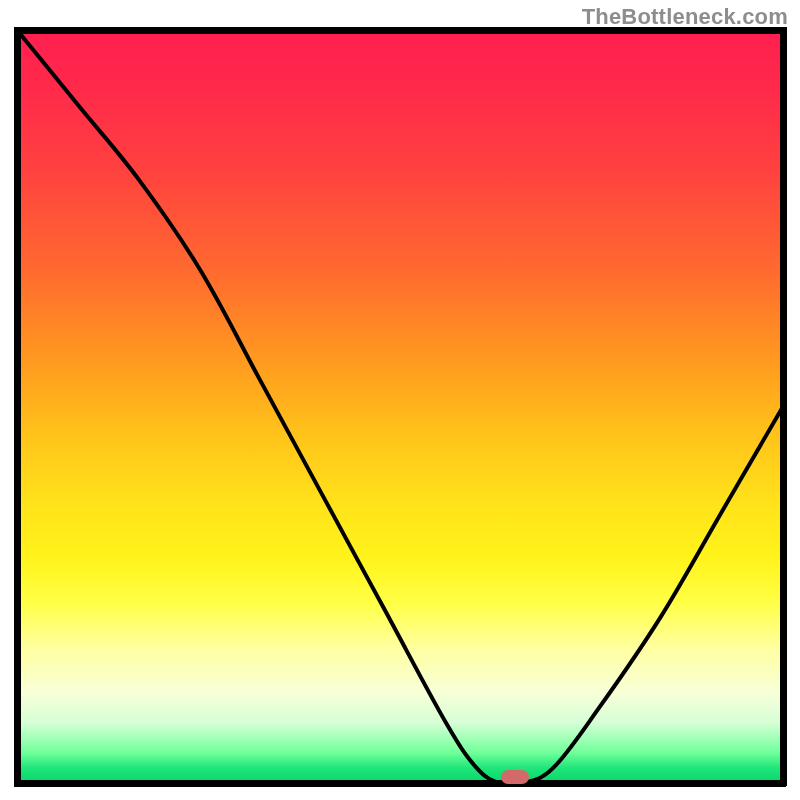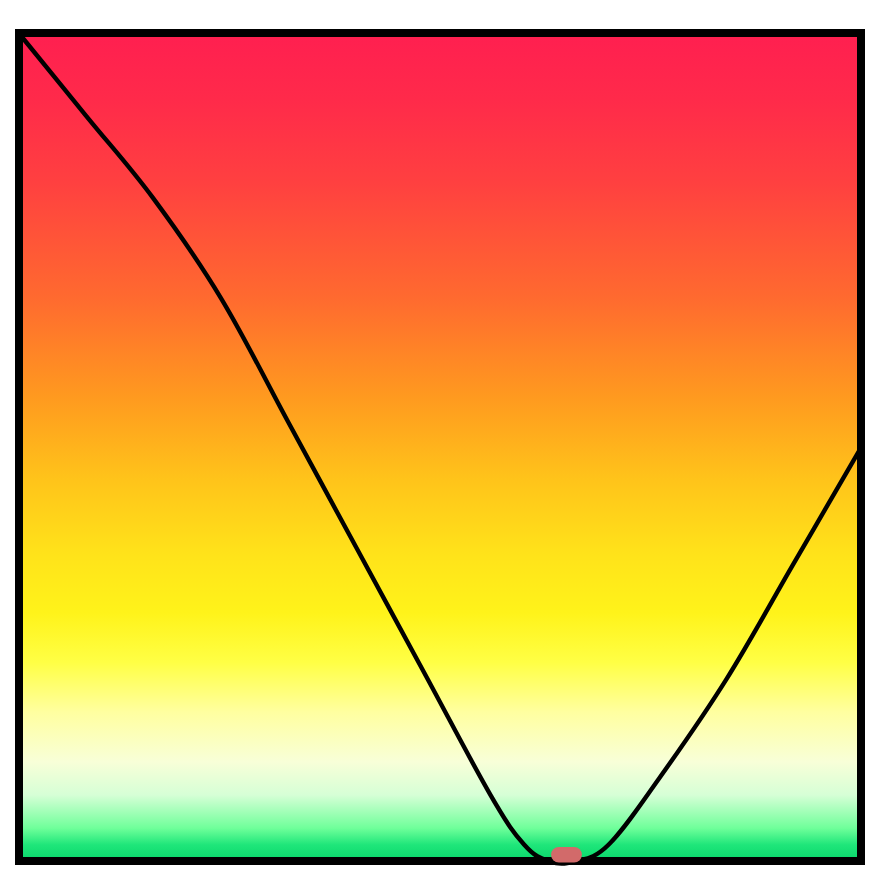--- a/index.html
+++ b/index.html
@@ -67,20 +67,21 @@
     position: absolute;
     background: #d26a6a;
     border-radius: 9px;
   }
 </style>
 </head>
 <body>
 
 <div class="frame">
 
+  <div class="watermark">TheBottleneck.com</div>
 
   <div class="plot-area"></div>
 
   <svg class="border-lines" width="800" height="800" style="position:absolute;left:0;top:0;">
 
     <line x1="14" y1="30" x2="786" y2="30"></line>
 
     <line x1="14" y1="783" x2="786" y2="783"></line>
 
     <line x1="17" y1="27" x2="17" y2="786"></line>

